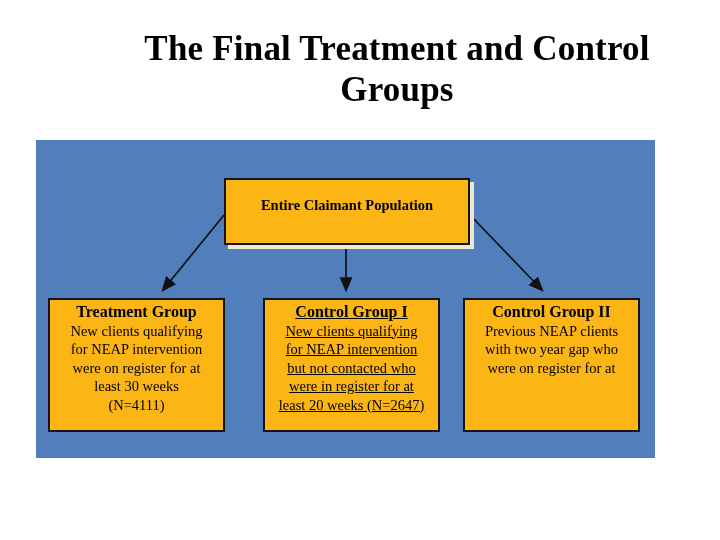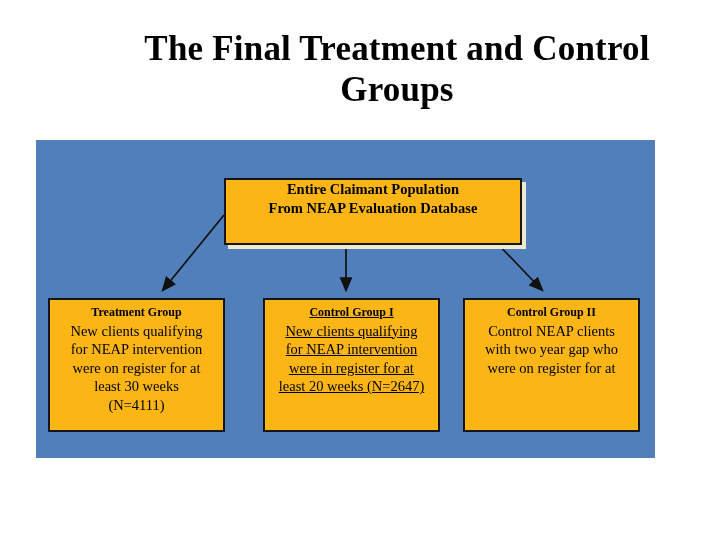--- a/index.html
+++ b/index.html
@@ -26,30 +26,31 @@
     position:absolute; left:0; top:0;
     width:619px; height:318px; display:block;
   }
   .node {
     position:absolute; box-sizing:border-box;
     background:var(--box-orange, #FBB616);
     border:2px solid #151515;
     text-align:center;
   }
   .top-box {
-    left:188px; top:38px; width:298px; height:67px;
+    left:188px; top:38px; width:246px; height:67px;
     font-weight:bold; font-size:14.5px; line-height:19px;
+    padding-top:16px;
     box-shadow:4px 4px 0 var(--top-shadow, #F0E9D2);
   }
   .child {
     top:158px; width:177px; height:134px;
     font-size:14.5px; line-height:18.5px;
     padding-top:3px;
   }
-  .child .heading { font-weight:bold; font-size:12px; }
+  .child .heading { font-weight:bold; font-size:16px; }
   #child-0 { left:12px; }
   #child-1 { left:227px;text-decoration:underline; }
   #child-2 { left:427px; }
 </style>
 </head>
 <body style="--panel-blue: #507FBB; --box-orange: #FBB616; --top-shadow: #F0E9D2;">
 
 <h1 class="title"><span>The Final Treatment and Control</span><br><span>Groups</span></h1>
 
 <div class="panel">
@@ -60,40 +61,40 @@
         <path d="M0,0 L9,3.75 L0,7.5 z" fill="#111"></path>
       </marker>
     </defs>
     <line x1="188" y1="75" x2="127" y2="150" stroke="#111" stroke-width="1.7" marker-end="url(#ah)"></line>
     <line x1="310" y1="107" x2="310" y2="150" stroke="#111" stroke-width="1.7" marker-end="url(#ah)"></line>
     <line x1="434" y1="75" x2="506" y2="150" stroke="#111" stroke-width="1.7" marker-end="url(#ah)"></line>
   </svg>
 
   <div class="node top-box">
     <div>Entire Claimant Population</div>
-    <div>From NEAP Evaluation Database</div>
   </div>
 
   <div class="node child" id="child-0">
     <div class="heading">Treatment Group</div>
     <div>New clients qualifying</div>
     <div>for NEAP intervention</div>
     <div>were on register for at</div>
     <div>least  30 weeks</div>
     <div>(N=4111)</div>
   </div>
 
   <div class="node child" id="child-1">
     <div class="heading">Control Group I</div>
     <div>New clients qualifying</div>
     <div>for NEAP intervention</div>
+    <div>but not contacted who</div>
     <div>were in register for at</div>
     <div>least 20 weeks (N=2647)</div>
   </div>
 
   <div class="node child" id="child-2">
     <div class="heading">Control Group II</div>
-    <div>Control NEAP clients</div>
+    <div>Previous NEAP clients</div>
     <div>with two year gap who</div>
     <div>were on register for at</div>
   </div>
 
 </div>
 
 </body></html>

